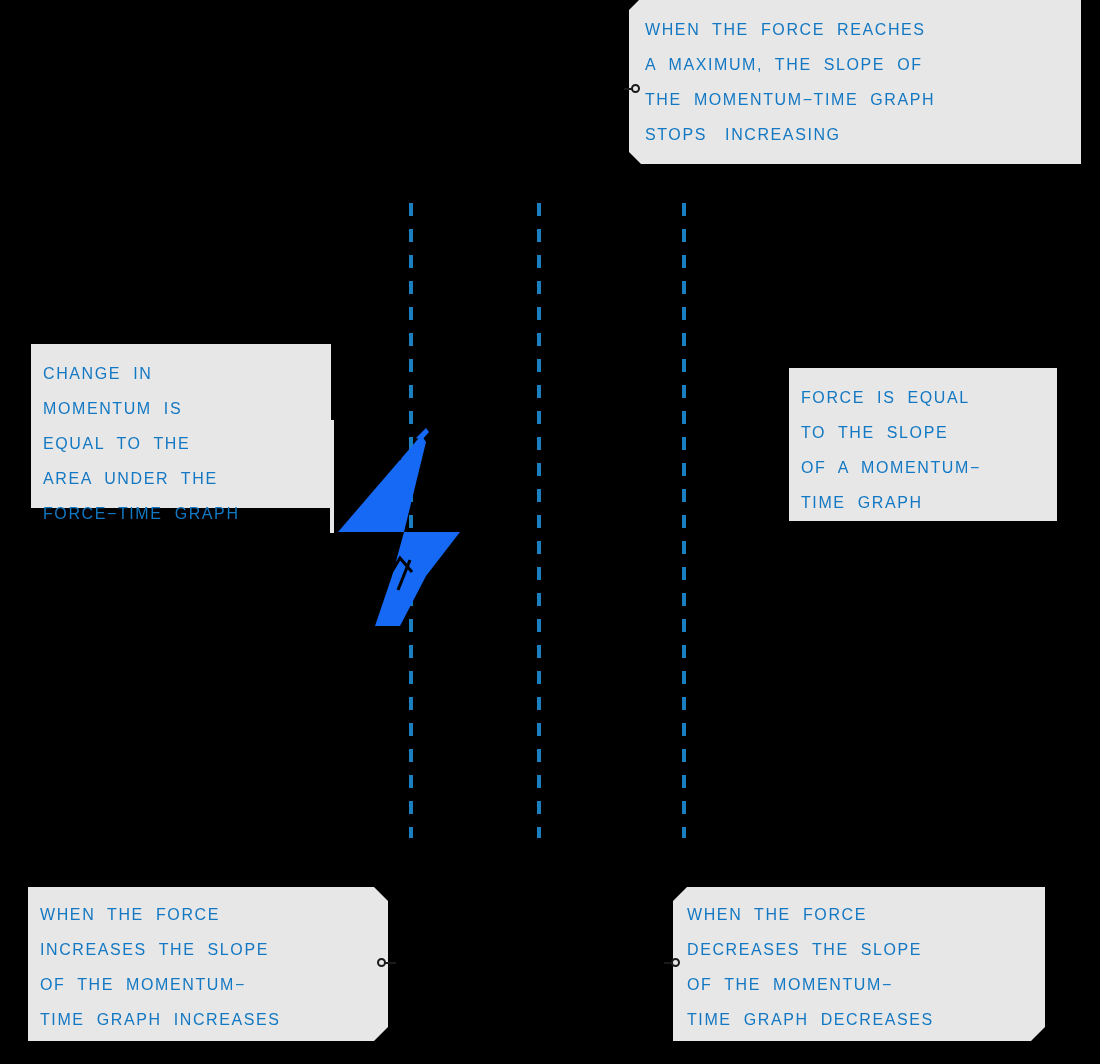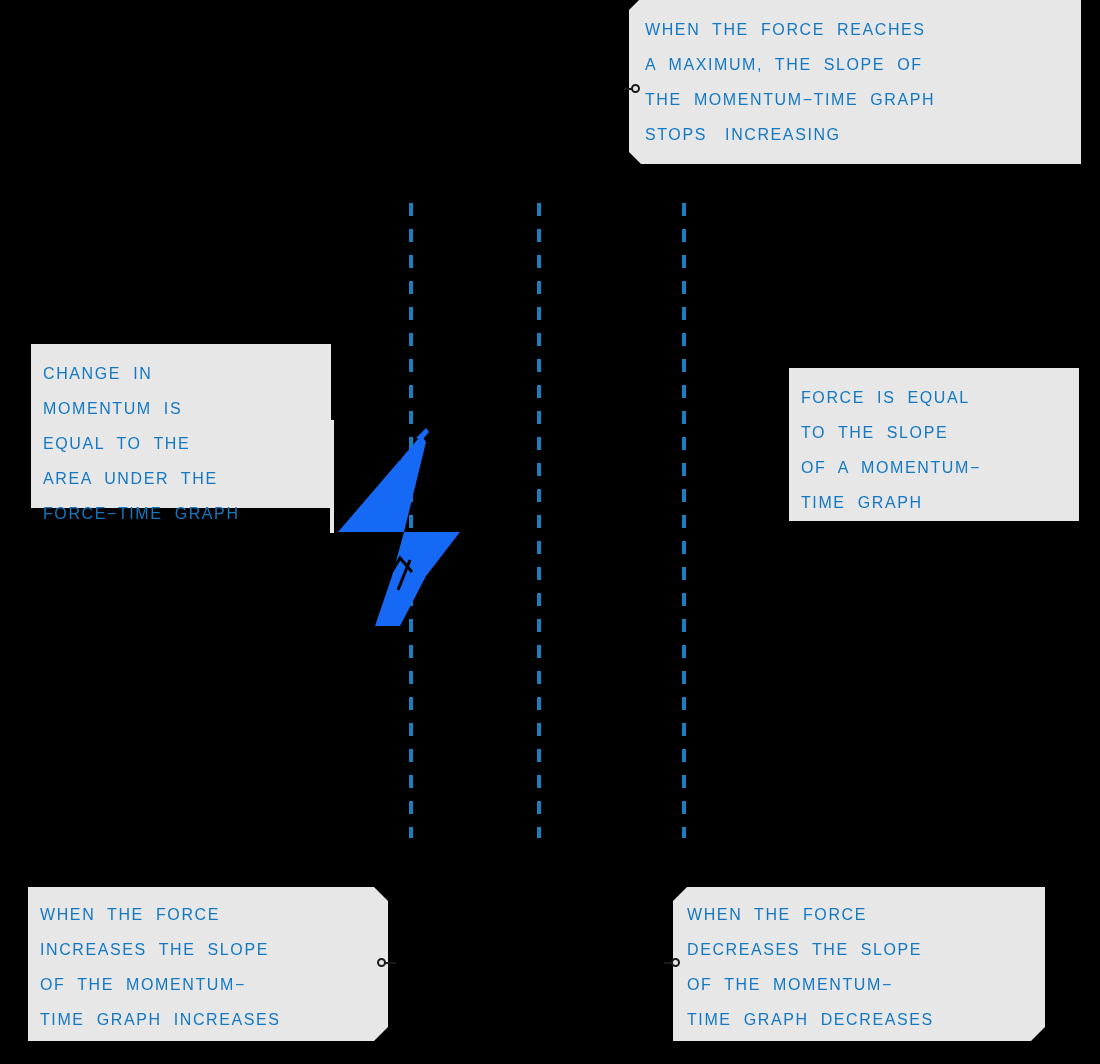--- a/index.html
+++ b/index.html
@@ -46,21 +46,21 @@
     padding: 14px 0 0 16px;
     clip-path: polygon(0 12px, 12px 0, 100% 0, 100% 100%, 12px 100%, 0 calc(100% - 12px));
   }
   #callout-area {
     left: 31px; top: 344px;
     width: 300px; height: 164px;
     padding: 12px 0 0 12px;
   }
   #callout-slope {
     left: 789px; top: 368px;
-    width: 290px; height: 153px;
+    width: 268px; height: 153px;
     padding: 12px 0 0 12px;
   }
   #callout-increase {
     left: 28px; top: 887px;
     width: 360px; height: 154px;
     padding: 10px 0 0 12px;
     clip-path: polygon(0 0, calc(100% - 14px) 0, 100% 14px, 100% calc(100% - 14px), calc(100% - 14px) 100%, 0 100%);
   }
   #callout-decrease {
     left: 673px; top: 887px;

